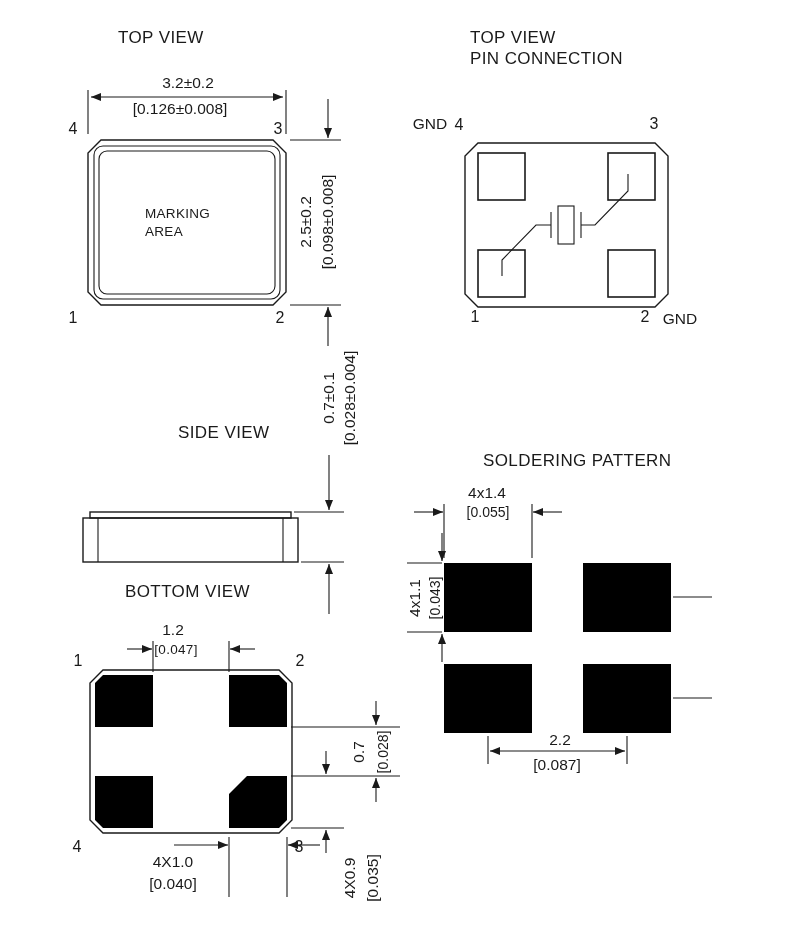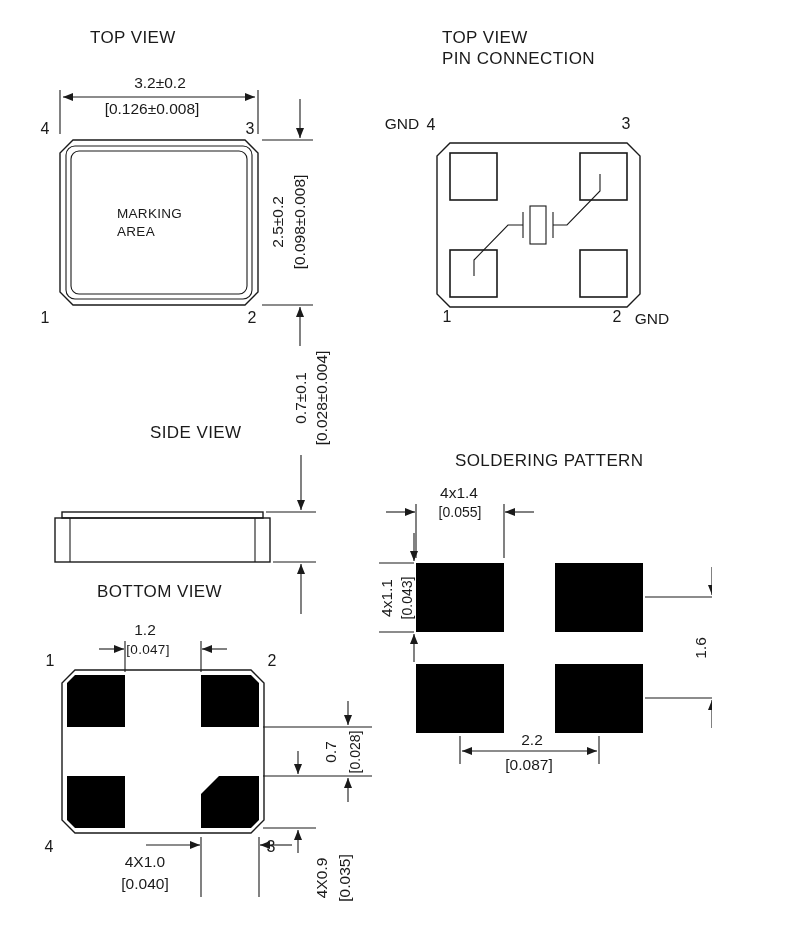--- a/index.html
+++ b/index.html
@@ -4,20 +4,21 @@
 <style>
   * { box-sizing: border-box; }
   html, body { margin: 0; padding: 0; background: #ffffff; }
   .canvas {
     position: relative;
     width: 712px;
     height: 944px;
     background: #ffffff;
     font-family: "Liberation Sans", sans-serif;
     overflow: hidden;
+    padding-left: 28px;
   }
   svg { display: block; }
   svg text { fill: #1a1a1a; font-family: "Liberation Sans", sans-serif; }
   .t17 { font-size: 17px; letter-spacing: .4px; }
   .t16 { font-size: 16px; }
   .t15 { font-size: 15.5px; }
   .t14 { font-size: 14px; }
   .t13 { font-size: 13.5px; letter-spacing: .3px; }
   .mid { text-anchor: middle; }
   .ln      { stroke: #1a1a1a; stroke-width: 1.4; fill: none; stroke-linejoin: miter; }

